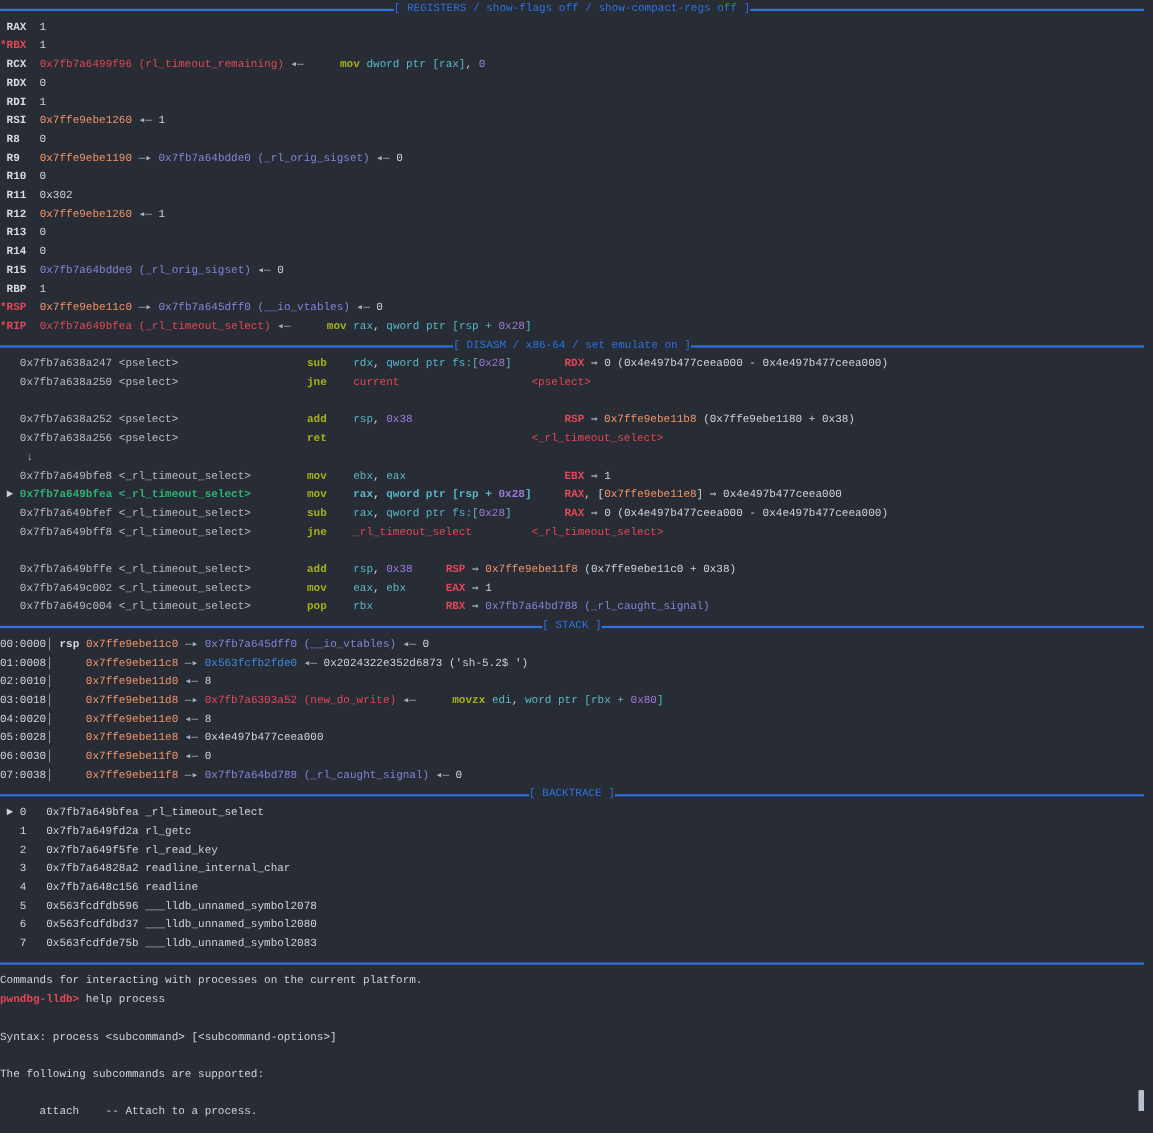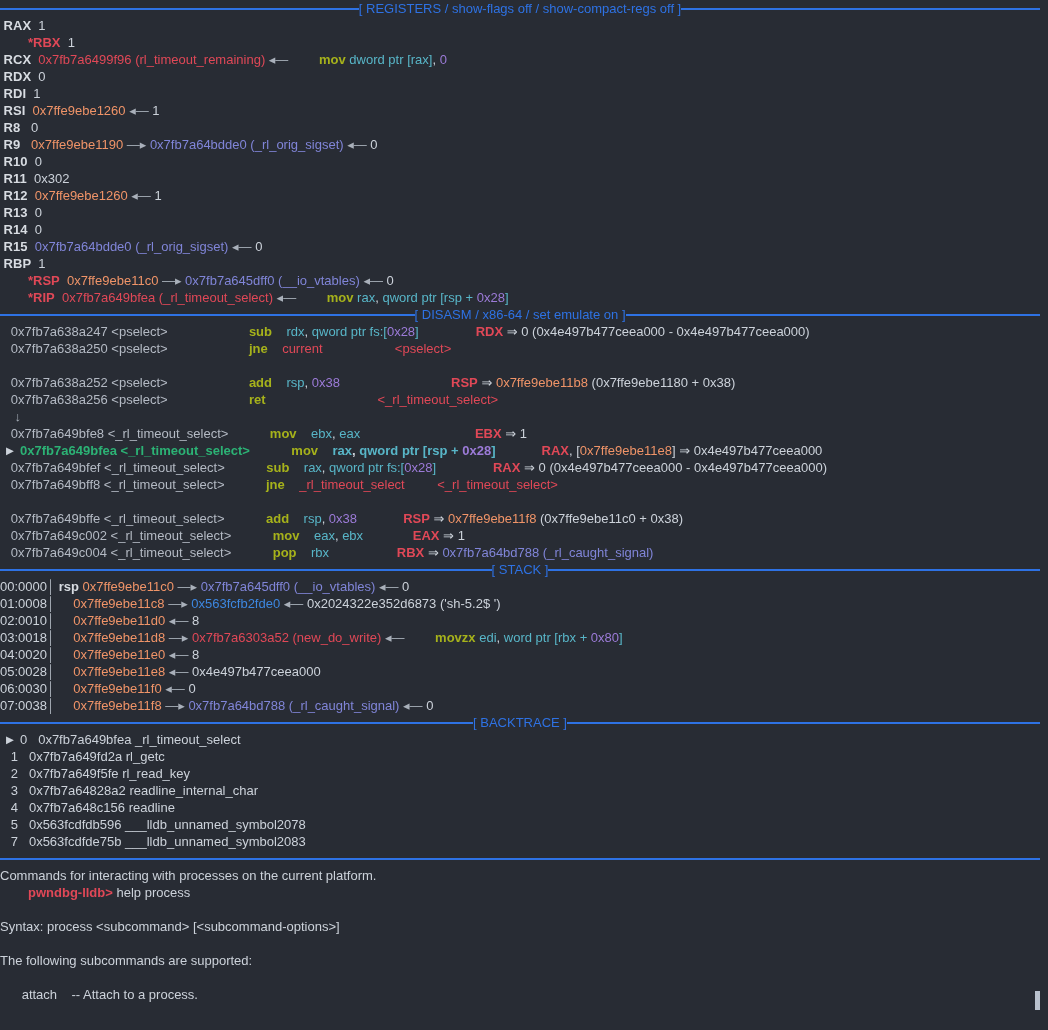--- a/index.html
+++ b/index.html
@@ -1,34 +1,34 @@
 <!DOCTYPE html>
 <html style="--bg: #282c34; --fg: #ccd2da; --dim: #a9b0ba; --dis: #b4bac4; --rn: #d8dce2; --red: #e04857; --orange: #f09468; --violet: #8085d8; --blue: #3d87e0; --hdr: #2e72e4; --olive: #a6b21b; --green: #2cb275; --cyan: #58b6c8; --purple: #9c7bd8; --scroll: #b9c1cd;"><head>
 <meta charset="utf-8">
 <style>
   html,body{margin:0;padding:0;background:#282c34;}
   #terminal{
     position:relative;
     width:1040px;height:1030px;
     background:var(--bg,#282c34);
-    font-family:Liberation Sans, sans-serif;
-    font-size:13px;line-height:17px;
+    font-family:Liberation Mono, monospace;
+    font-size:10px;line-height:17px;
     overflow:hidden;
   }
   .line{height:17px;white-space:pre;}
   .hline{display:flex;align-items:center;}
   .rule{flex:1 1 auto;height:2px;background:var(--hdr,#2e72e4);}
   .hlabel{flex:0 0 auto;color:var(--hdr,#2e72e4);white-space:pre;}
   .c-fg{color:var(--fg,#ccd2da);}
   .c-fgb{color:var(--fg,#ccd2da);font-weight:bold;}
   .c-dim{color:var(--dim,#a9b0ba);}
   .c-dis{color:var(--dis,#b4bac4);}
   .c-rn{color:var(--rn,#d8dce2);font-weight:bold;}
   .c-red{color:var(--red,#e04857);}
-  .c-redb{color:var(--red,#e04857);font-weight:bold;padding-left:28px;}
+  .c-redb{color:var(--red,#e04857);font-weight:bold;}
   .c-org{color:var(--orange,#f09468);text-align:center;}
   .c-vio{color:var(--violet,#8085d8);}
   .c-blu{color:var(--blue,#3d87e0);}
   .c-olv{color:var(--olive,#a6b21b);font-weight:bold;margin-left:27px;}
   .c-grn{color:var(--green,#2cb275);font-weight:bold;}
   .c-cyn{color:var(--cyan,#58b6c8);margin-top:39px;}
   .c-cynb{color:var(--cyan,#58b6c8);font-weight:bold;}
   .c-pur{color:var(--purple,#9c7bd8);}
   .c-purb{color:var(--purple,#9c7bd8);font-weight:bold;}
   #scrollbar{position:absolute;right:0;top:991px;width:5px;height:19px;background:var(--scroll,#b9c1cd);}
@@ -80,20 +80,21 @@
       <div class="line"><span class="c-fg">05:0028</span><span class="c-dim">│</span><span class="c-fg">     </span><span class="c-org">0x7ffe9ebe11e8</span><span class="c-dim"> ◂— </span><span class="c-fg">0x4e497b477ceea000</span></div>
       <div class="line"><span class="c-fg">06:0030</span><span class="c-dim">│</span><span class="c-fg">     </span><span class="c-org">0x7ffe9ebe11f0</span><span class="c-dim"> ◂— </span><span class="c-fg">0</span></div>
       <div class="line"><span class="c-fg">07:0038</span><span class="c-dim">│</span><span class="c-fg">     </span><span class="c-org">0x7ffe9ebe11f8</span><span class="c-dim"> —▸ </span><span class="c-vio">0x7fb7a64bd788 (_rl_caught_signal)</span><span class="c-dim"> ◂— </span><span class="c-fg">0</span></div>
       <div class="line hline"><span class="rule"></span><span class="hlabel">[ BACKTRACE ]</span><span class="rule"></span></div>
       <div class="line"><span class="c-fg"> ► </span><span class="c-fg">0   0x7fb7a649bfea _rl_timeout_select</span></div>
       <div class="line"><span class="c-fg">   1   0x7fb7a649fd2a rl_getc</span></div>
       <div class="line"><span class="c-fg">   2   0x7fb7a649f5fe rl_read_key</span></div>
       <div class="line"><span class="c-fg">   3   0x7fb7a64828a2 readline_internal_char</span></div>
       <div class="line"><span class="c-fg">   4   0x7fb7a648c156 readline</span></div>
       <div class="line"><span class="c-fg">   5   0x563fcdfdb596 ___lldb_unnamed_symbol2078</span></div>
+      <div class="line"><span class="c-fg">   6   0x563fcdfdbd37 ___lldb_unnamed_symbol2080</span></div>
       <div class="line"><span class="c-fg">   7   0x563fcdfde75b ___lldb_unnamed_symbol2083</span></div>
       <div class="line hline"><span class="rule"></span></div>
       <div class="line"><span class="c-fg">Commands for interacting with processes on the current platform.</span></div>
       <div class="line"><span class="c-redb">pwndbg-lldb&gt;</span><span class="c-fg"> help process</span></div>
       <div class="line"></div>
       <div class="line"><span class="c-fg">Syntax: process &lt;subcommand&gt; [&lt;subcommand-options&gt;]</span></div>
       <div class="line"></div>
       <div class="line"><span class="c-fg">The following subcommands are supported:</span></div>
       <div class="line"></div>
       <div class="line"><span class="c-fg">      attach    -- Attach to a process.</span></div>

